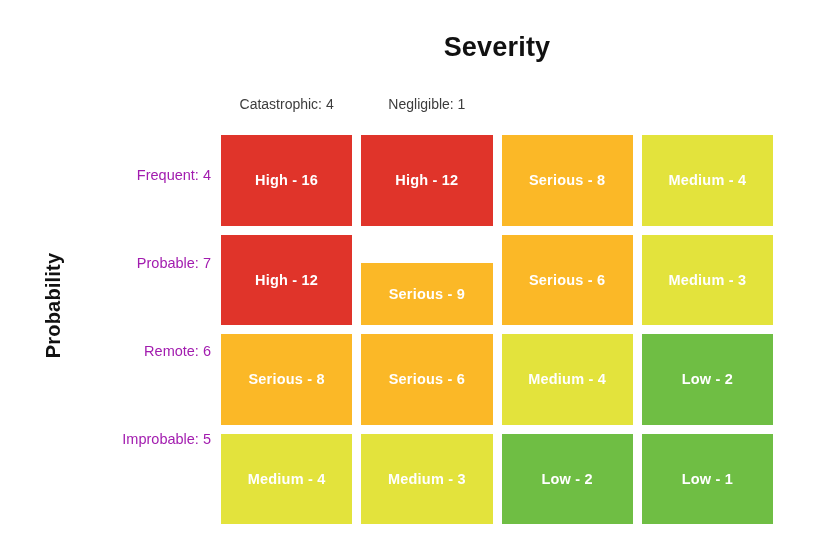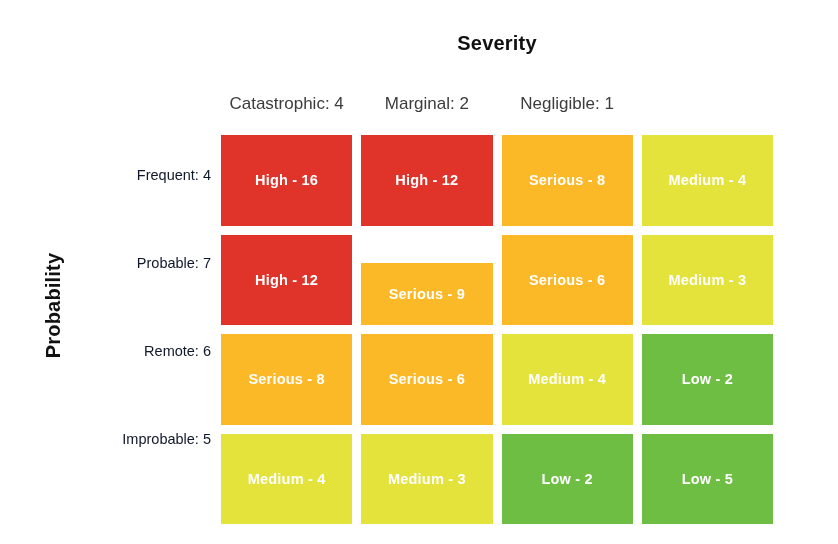--- a/index.html
+++ b/index.html
@@ -16,21 +16,21 @@
     -webkit-font-smoothing: antialiased;
   }
 
   
   #severity-title {
     position: absolute;
     left: 221px;
     top: 32px;
     width: 552px;
     text-align: center;
-    font-size: 20px;
+    font-size: 27px;
     font-weight: bold;
     color: #111111;
     letter-spacing: 0.2px;
   }
 
   #probability-title {
     position: absolute;
     left: -27px;
     top: 294px;
     width: 160px;
@@ -48,41 +48,41 @@
     position: absolute;
     left: 221px;
     top: 93px;
     width: 552px;
     height: 22px;
     display: grid;
     grid-template-columns: repeat(4, 1fr);
     column-gap: 9px;
   }
   .col-header {
-    font-size: 17px;
+    font-size: 14px;
     color: #3c3c3c;
     text-align: center;
     line-height: 22px;
     white-space: nowrap;
   }
 
   
   #row-labels {
     position: absolute;
     left: 60px;
     top: 135px;
     width: 151px;
     height: 343px;
     display: grid;
     grid-template-rows: repeat(4, 1fr);
     row-gap: 9px;
   }
   .row-label {
     font-size: 14.5px;
-    color: #0f172a;
+    color: #a21caf;
     text-align: right;
     display: flex;
     align-items: center;
     justify-content: flex-end;
     white-space: nowrap;
   }
 
   
   #matrix {
     position: absolute;
@@ -109,21 +109,20 @@
 </style>
 </head>
 <body style="background-color: rgb(255, 255, 255);">
 
 <div id="severity-title">Severity</div>
 
 <div id="probability-title">Probability</div>
 
 <div id="column-headers">
   <div class="col-header">Catastrophic: 4</div>
-  <div class="col-header">Marginal: 2</div>
   <div class="col-header">Negligible: 1</div>
 </div>
 
 <div id="row-labels">
   <div class="row-label">Frequent: 4</div>
   <div class="row-label">Probable: 7</div>
   <div class="row-label">Remote: 6</div>
   <div class="row-label">Improbable: 5</div>
 </div>
 
@@ -139,14 +138,14 @@
   <div class="cell" style="background-color: rgb(227, 227, 60);">Medium - 3</div>
 
   <div class="cell" style="background-color: rgb(251, 184, 39);">Serious - 8</div>
   <div class="cell" style="background-color: rgb(251, 184, 39);">Serious - 6</div>
   <div class="cell" style="background-color: rgb(227, 227, 60);">Medium - 4</div>
   <div class="cell" style="background-color: rgb(111, 190, 68);">Low - 2</div>
 
   <div class="cell" style="background-color: rgb(227, 227, 60);">Medium - 4</div>
   <div class="cell" style="background-color: rgb(227, 227, 60);">Medium - 3</div>
   <div class="cell" style="background-color: rgb(111, 190, 68);">Low - 2</div>
-  <div class="cell" style="background-color: rgb(111, 190, 68);">Low - 5</div>
+  <div class="cell" style="background-color: rgb(111, 190, 68);">Low - 1</div>
 </div>
 
 </body></html>

